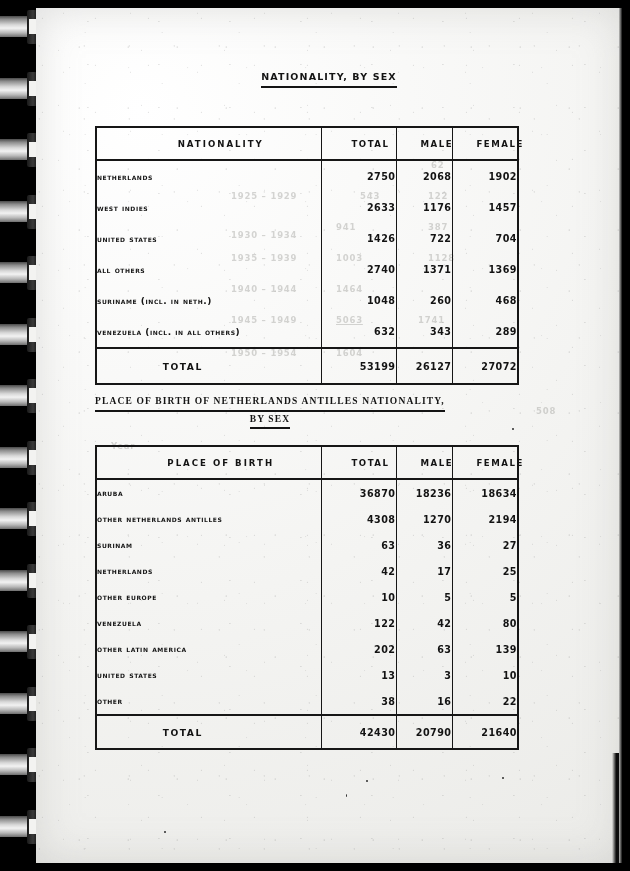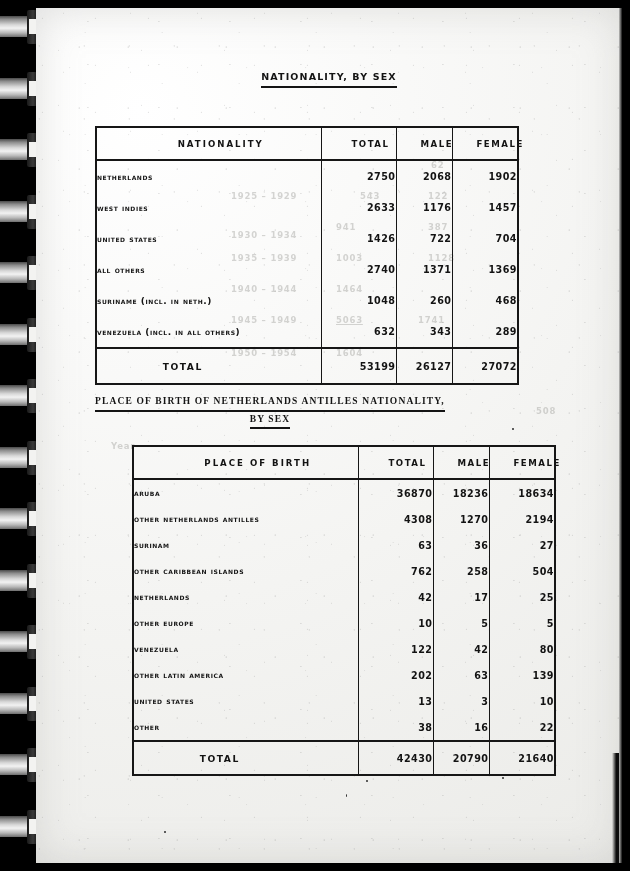--- a/index.html
+++ b/index.html
@@ -113,21 +113,21 @@
     border-bottom: 2px solid #141414;
     padding-bottom: 1px;
   }
 
   .title1 { position: absolute; left: 0; top: 62px; width: 586px; }
   .title2 { position: absolute; left: 0; top: 386px; width: 468px; font-family: Liberation Serif, serif; }
 
   
   .tbl-wrap { position: absolute; left: 59px; width: 424px; }
   #tbl1-wrap { top: 118px; }
-  #tbl2-wrap { top: 437px; margin-left: 37px; }
+  #tbl2-wrap { top: 437px; }
 
   table.stat {
     width: 424px;
     border-collapse: collapse;
     table-layout: fixed;
     color: #131313;
     background: transparent;
   }
   table.stat, table.stat td, table.stat th { border: 1px solid #161616; }
   table.stat { border-width: 2px; }
@@ -422,26 +422,20 @@
             <td class="num">1270</td>
             <td class="num">2194</td>
           </tr>
           <tr class="data">
             <td class="lbl">Surinam</td>
             <td class="num">63</td>
             <td class="num">36</td>
             <td class="num">27</td>
           </tr>
           <tr class="data">
-            <td class="lbl">Other Caribbean Islands</td>
-            <td class="num">762</td>
-            <td class="num">258</td>
-            <td class="num">504</td>
-          </tr>
-          <tr class="data">
             <td class="lbl">Netherlands</td>
             <td class="num">42</td>
             <td class="num">17</td>
             <td class="num">25</td>
           </tr>
           <tr class="data">
             <td class="lbl">Other Europe</td>
             <td class="num">10</td>
             <td class="num">5</td>
             <td class="num">5</td>

